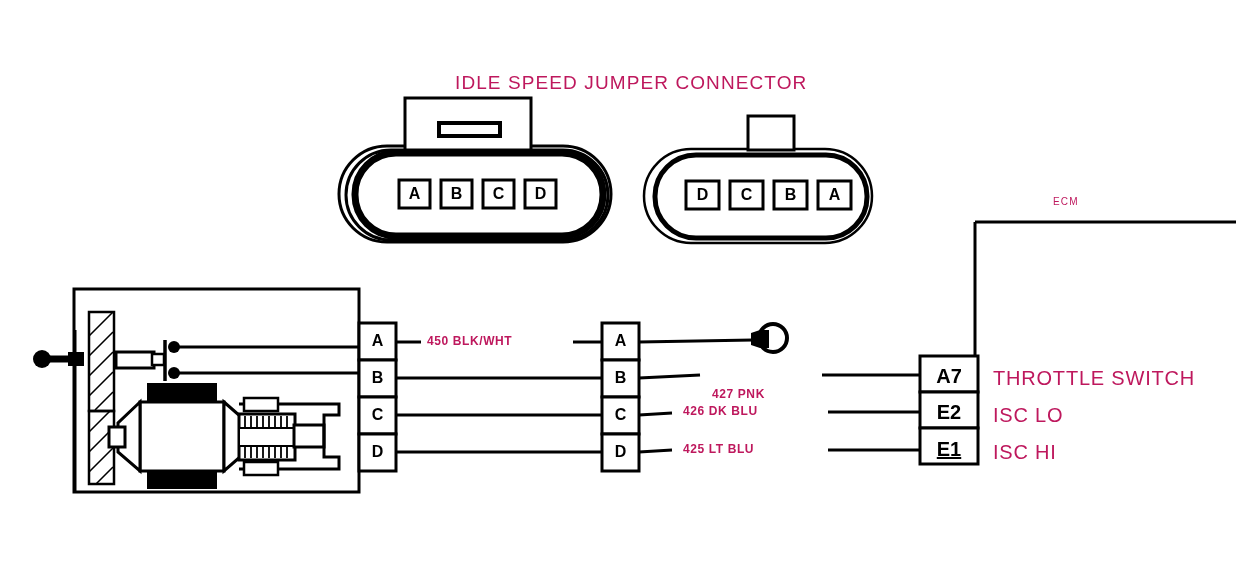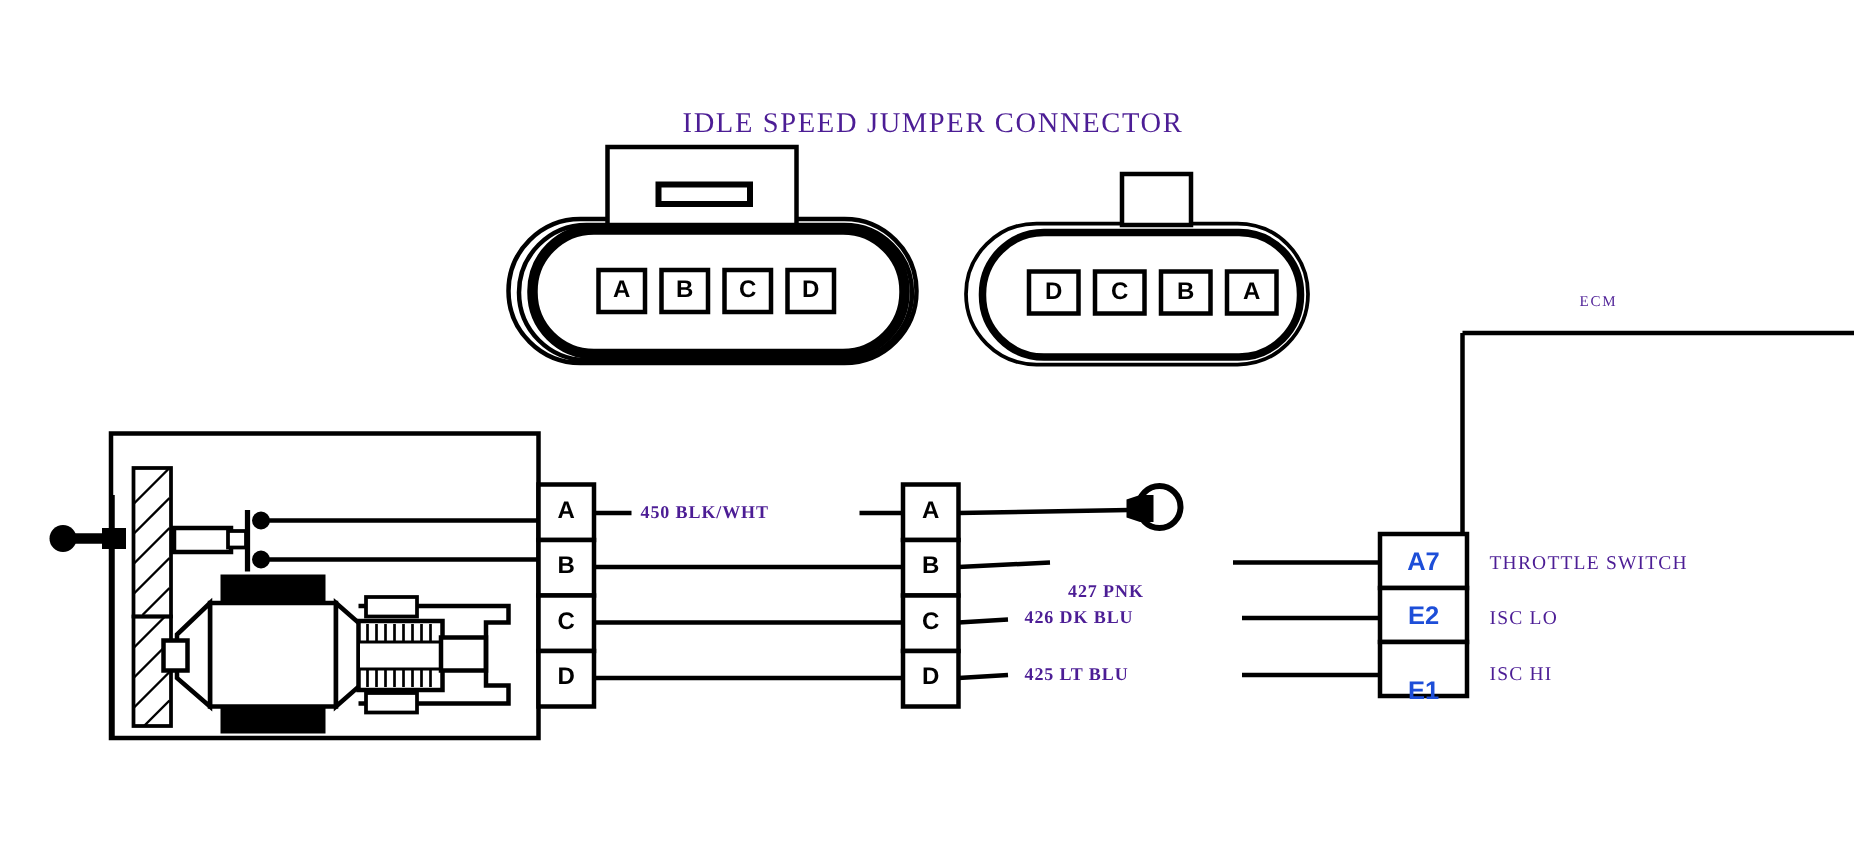--- a/index.html
+++ b/index.html
@@ -15,48 +15,48 @@
     overflow: hidden;
     font-family: "Liberation Sans", sans-serif;
   }
   #page svg {
     position: absolute;
     left: 0;
     top: 0;
   }
   .lbl {
     position: absolute;
-    font-family: Liberation Serif, serif;
-    color: #4c1d95;
+    font-family: Liberation Sans, sans-serif;
+    color: #be185d;
     white-space: nowrap;
     letter-spacing: 0.5px;
     font-weight: 400;
   }
   .title-lbl {
     font-size: 19px;
     letter-spacing: 1.1px;
   }
   .wire-lbl {
     font-size: 12px;
     font-weight: bold;
     letter-spacing: 0.6px;
   }
   .ecm-lbl {
-    font-size: 13px;
+    font-size: 20px;
     letter-spacing: 0.8px;
   }
   .ecm-title {
     font-size: 10px;
     letter-spacing: 1.2px;
   }
   .pin-lbl {
     position: absolute;
     font-family: "Liberation Sans", sans-serif;
-    color: #1d4ed8;
-    font-size: 17px;
+    color: #000000;
+    font-size: 20px;
     font-weight: bold;
     text-align: center;
     line-height: 1;
   }
   .cell-lbl {
     position: absolute;
     font-family: "Liberation Sans", sans-serif;
     color: #000000;
     font-size: 16px;
     font-weight: bold;
@@ -250,19 +250,19 @@
 
   <div class="lbl wire-lbl" style="left:427px; top:334px;">450 BLK/WHT</div>
   <div class="lbl wire-lbl" style="left:712px; top:367px;margin-top:20px;">427 PNK</div>
   <div class="lbl wire-lbl" style="left:683px; top:404px;">426 DK BLU</div>
   <div class="lbl wire-lbl" style="left:683px; top:442px;">425 LT BLU</div>
 
   <div class="lbl ecm-title" style="left:1053px; top:196px;">ECM</div>
 
   <div class="pin-lbl" style="left:920px; top:366px; width:58px;">A7</div>
   <div class="pin-lbl" style="left:920px; top:402px; width:58px;">E2</div>
-  <div class="pin-lbl" style="left:920px; top:452px; width:58px;">E1</div>
+  <div class="pin-lbl" style="left:920px; top:439px; width:58px;text-decoration:underline;">E1</div>
 
   <div class="lbl ecm-lbl" style="left:993px; top:367px;">THROTTLE SWITCH</div>
   <div class="lbl ecm-lbl" style="left:993px; top:404px;">ISC LO</div>
   <div class="lbl ecm-lbl" style="left:993px; top:441px;text-align:center;">ISC HI</div>
 
 </div>
 
 </body></html>

